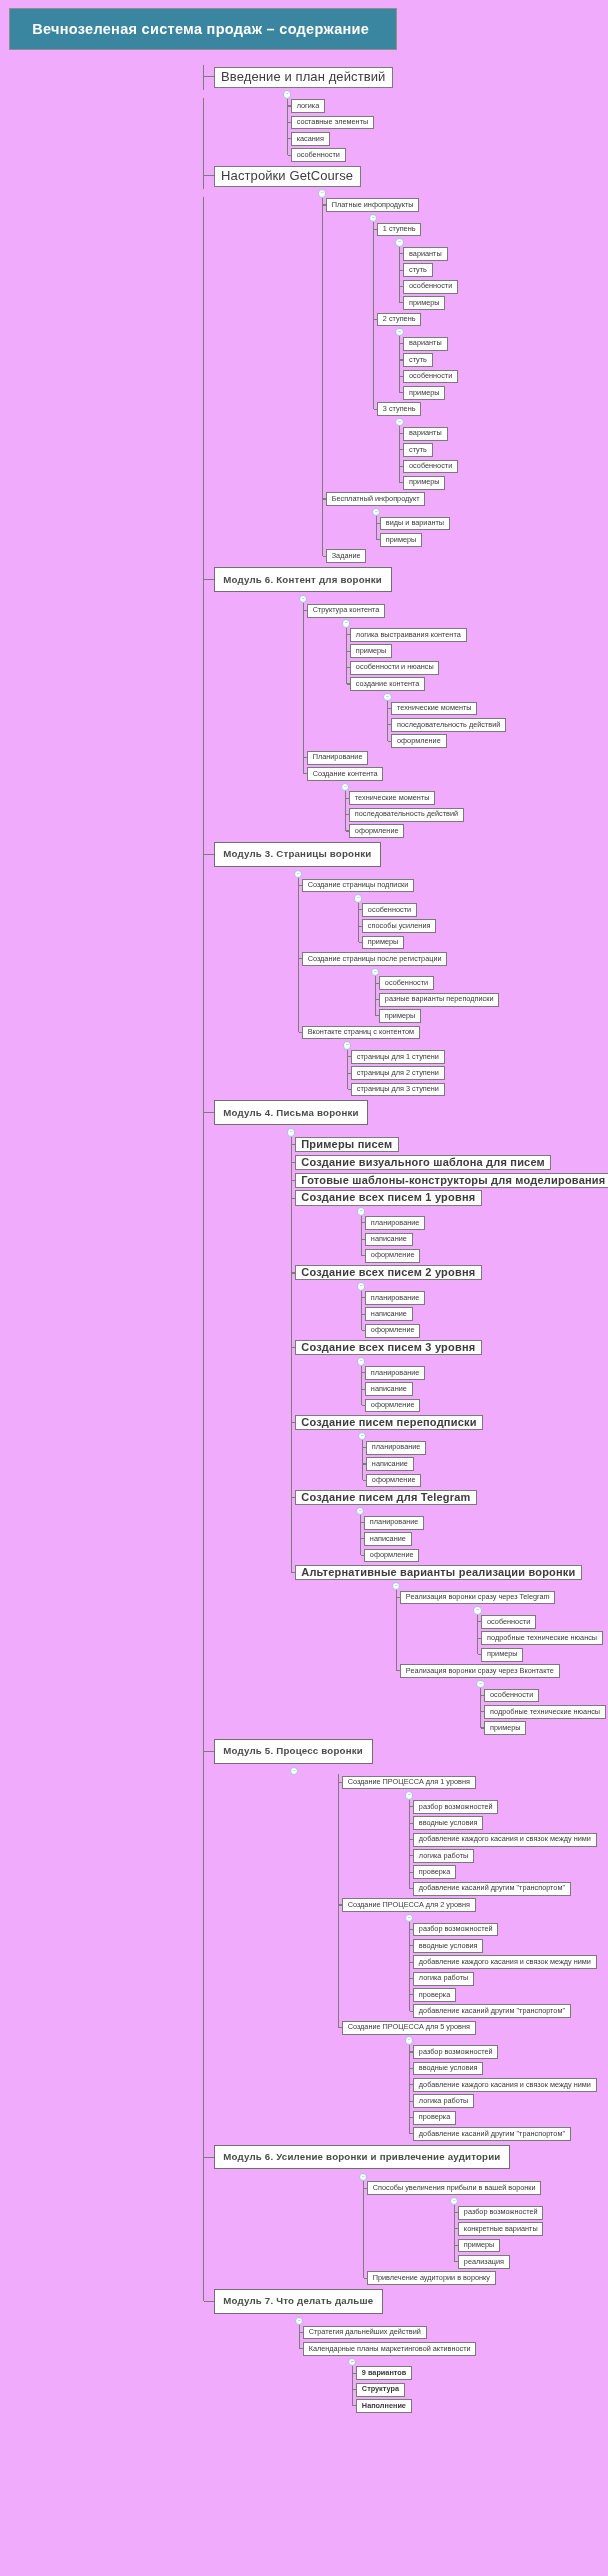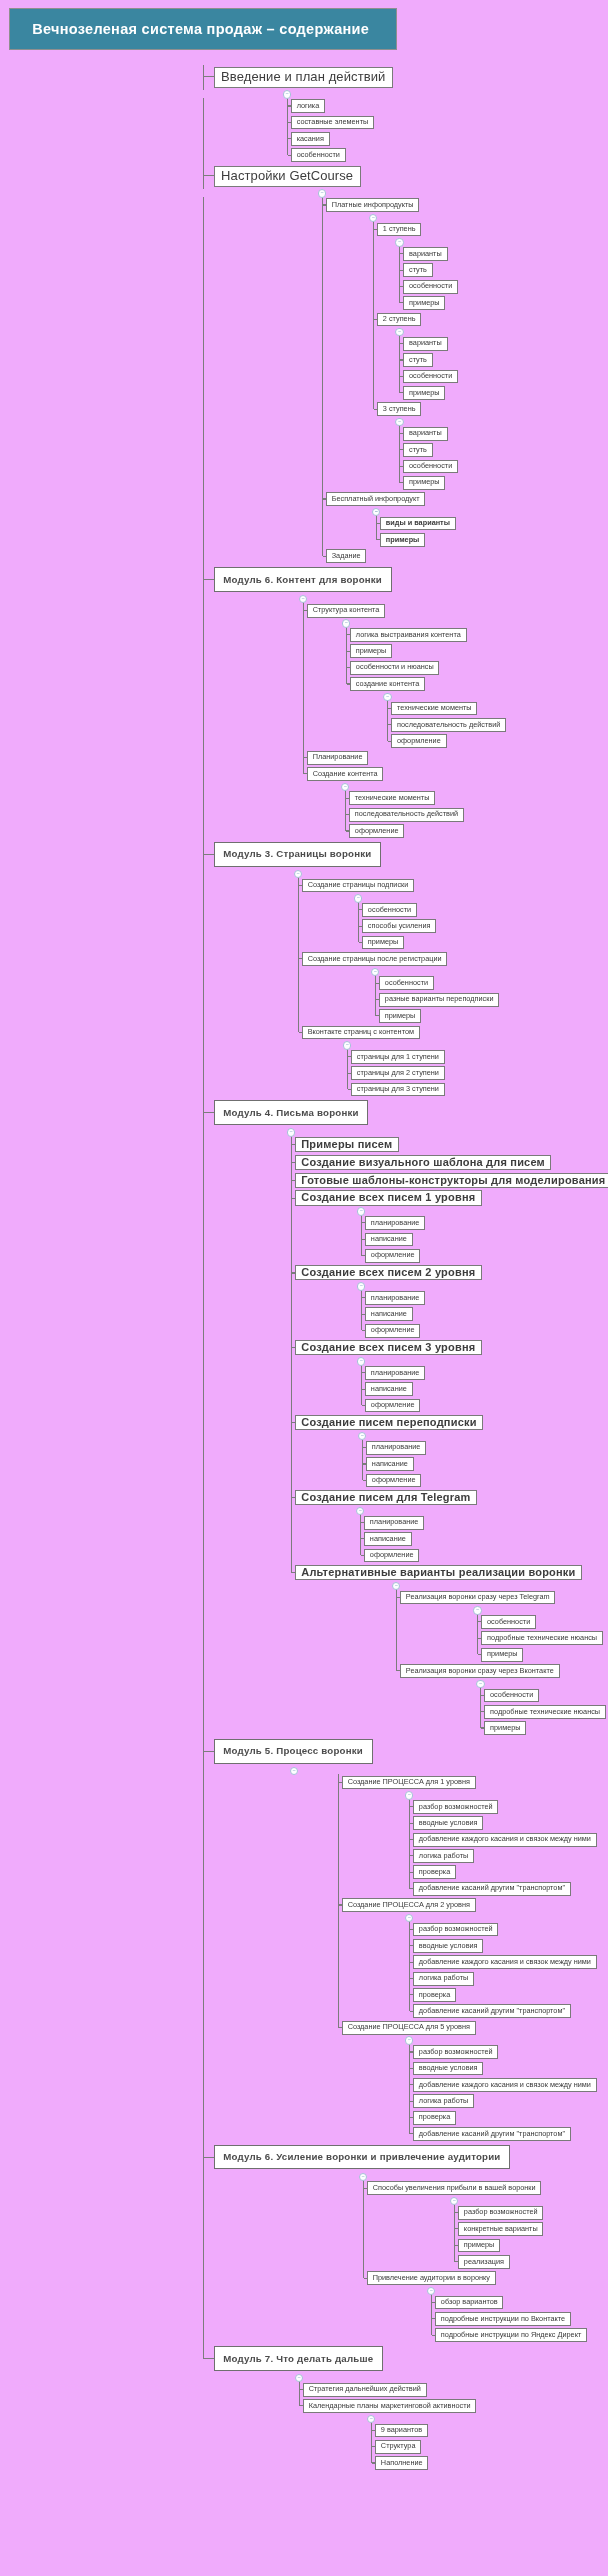--- a/index.html
+++ b/index.html
@@ -165,21 +165,21 @@
                   </div>
                   <div class="li s">
                     <div class="row"><div class="box s">примеры</div></div>
                   </div>
                 </div>
               </div>
             </div>
           </div>
           <div class="li s">
             <div class="row"><div class="box s">Бесплатный инфопродукт</div></div>
-            <div class="kids" style="margin-left: 50px; font-weight: bold;">
+            <div class="kids" style="margin-left: 50px;">
               <span class="toggle">−</span>
               <div class="li s">
                 <div class="row"><div class="box s">виды и варианты</div></div>
               </div>
               <div class="li s">
                 <div class="row"><div class="box s">примеры</div></div>
               </div>
             </div>
           </div>
           <div class="li s">
@@ -513,45 +513,33 @@
               <div class="li s">
                 <div class="row"><div class="box s">примеры</div></div>
               </div>
               <div class="li s">
                 <div class="row"><div class="box s">реализация</div></div>
               </div>
             </div>
           </div>
           <div class="li s">
             <div class="row"><div class="box s">Привлечение аудитории в воронку</div></div>
-            <div class="kids" style="margin-left: 64px;">
-              <span class="toggle">−</span>
-              <div class="li s">
-                <div class="row"><div class="box s">обзор вариантов</div></div>
-              </div>
-              <div class="li s">
-                <div class="row"><div class="box s">подробные инструкции по Вконтакте</div></div>
-              </div>
-              <div class="li s">
-                <div class="row"><div class="box s">подробные инструкции по Яндекс Директ</div></div>
-              </div>
-            </div>
           </div>
         </div>
       </div>
       <div class="li module">
         <div class="row"><div class="box module">Модуль 7. Что делать дальше</div></div>
         <div class="kids" style="margin-left: 85px;">
           <span class="toggle">−</span>
           <div class="li s">
             <div class="row"><div class="box s">Стратегия дальнейших действий</div></div>
           </div>
           <div class="li s">
             <div class="row"><div class="box s">Календарные планы маркетинговой активности</div></div>
-            <div class="kids" style="margin-left: 68px;">
+            <div class="kids" style="margin-left: 49px; font-weight: bold;">
               <span class="toggle">−</span>
               <div class="li s">
                 <div class="row"><div class="box s">9 вариантов</div></div>
               </div>
               <div class="li s">
                 <div class="row"><div class="box s">Структура</div></div>
               </div>
               <div class="li s">
                 <div class="row"><div class="box s">Наполнение</div></div>
               </div>

